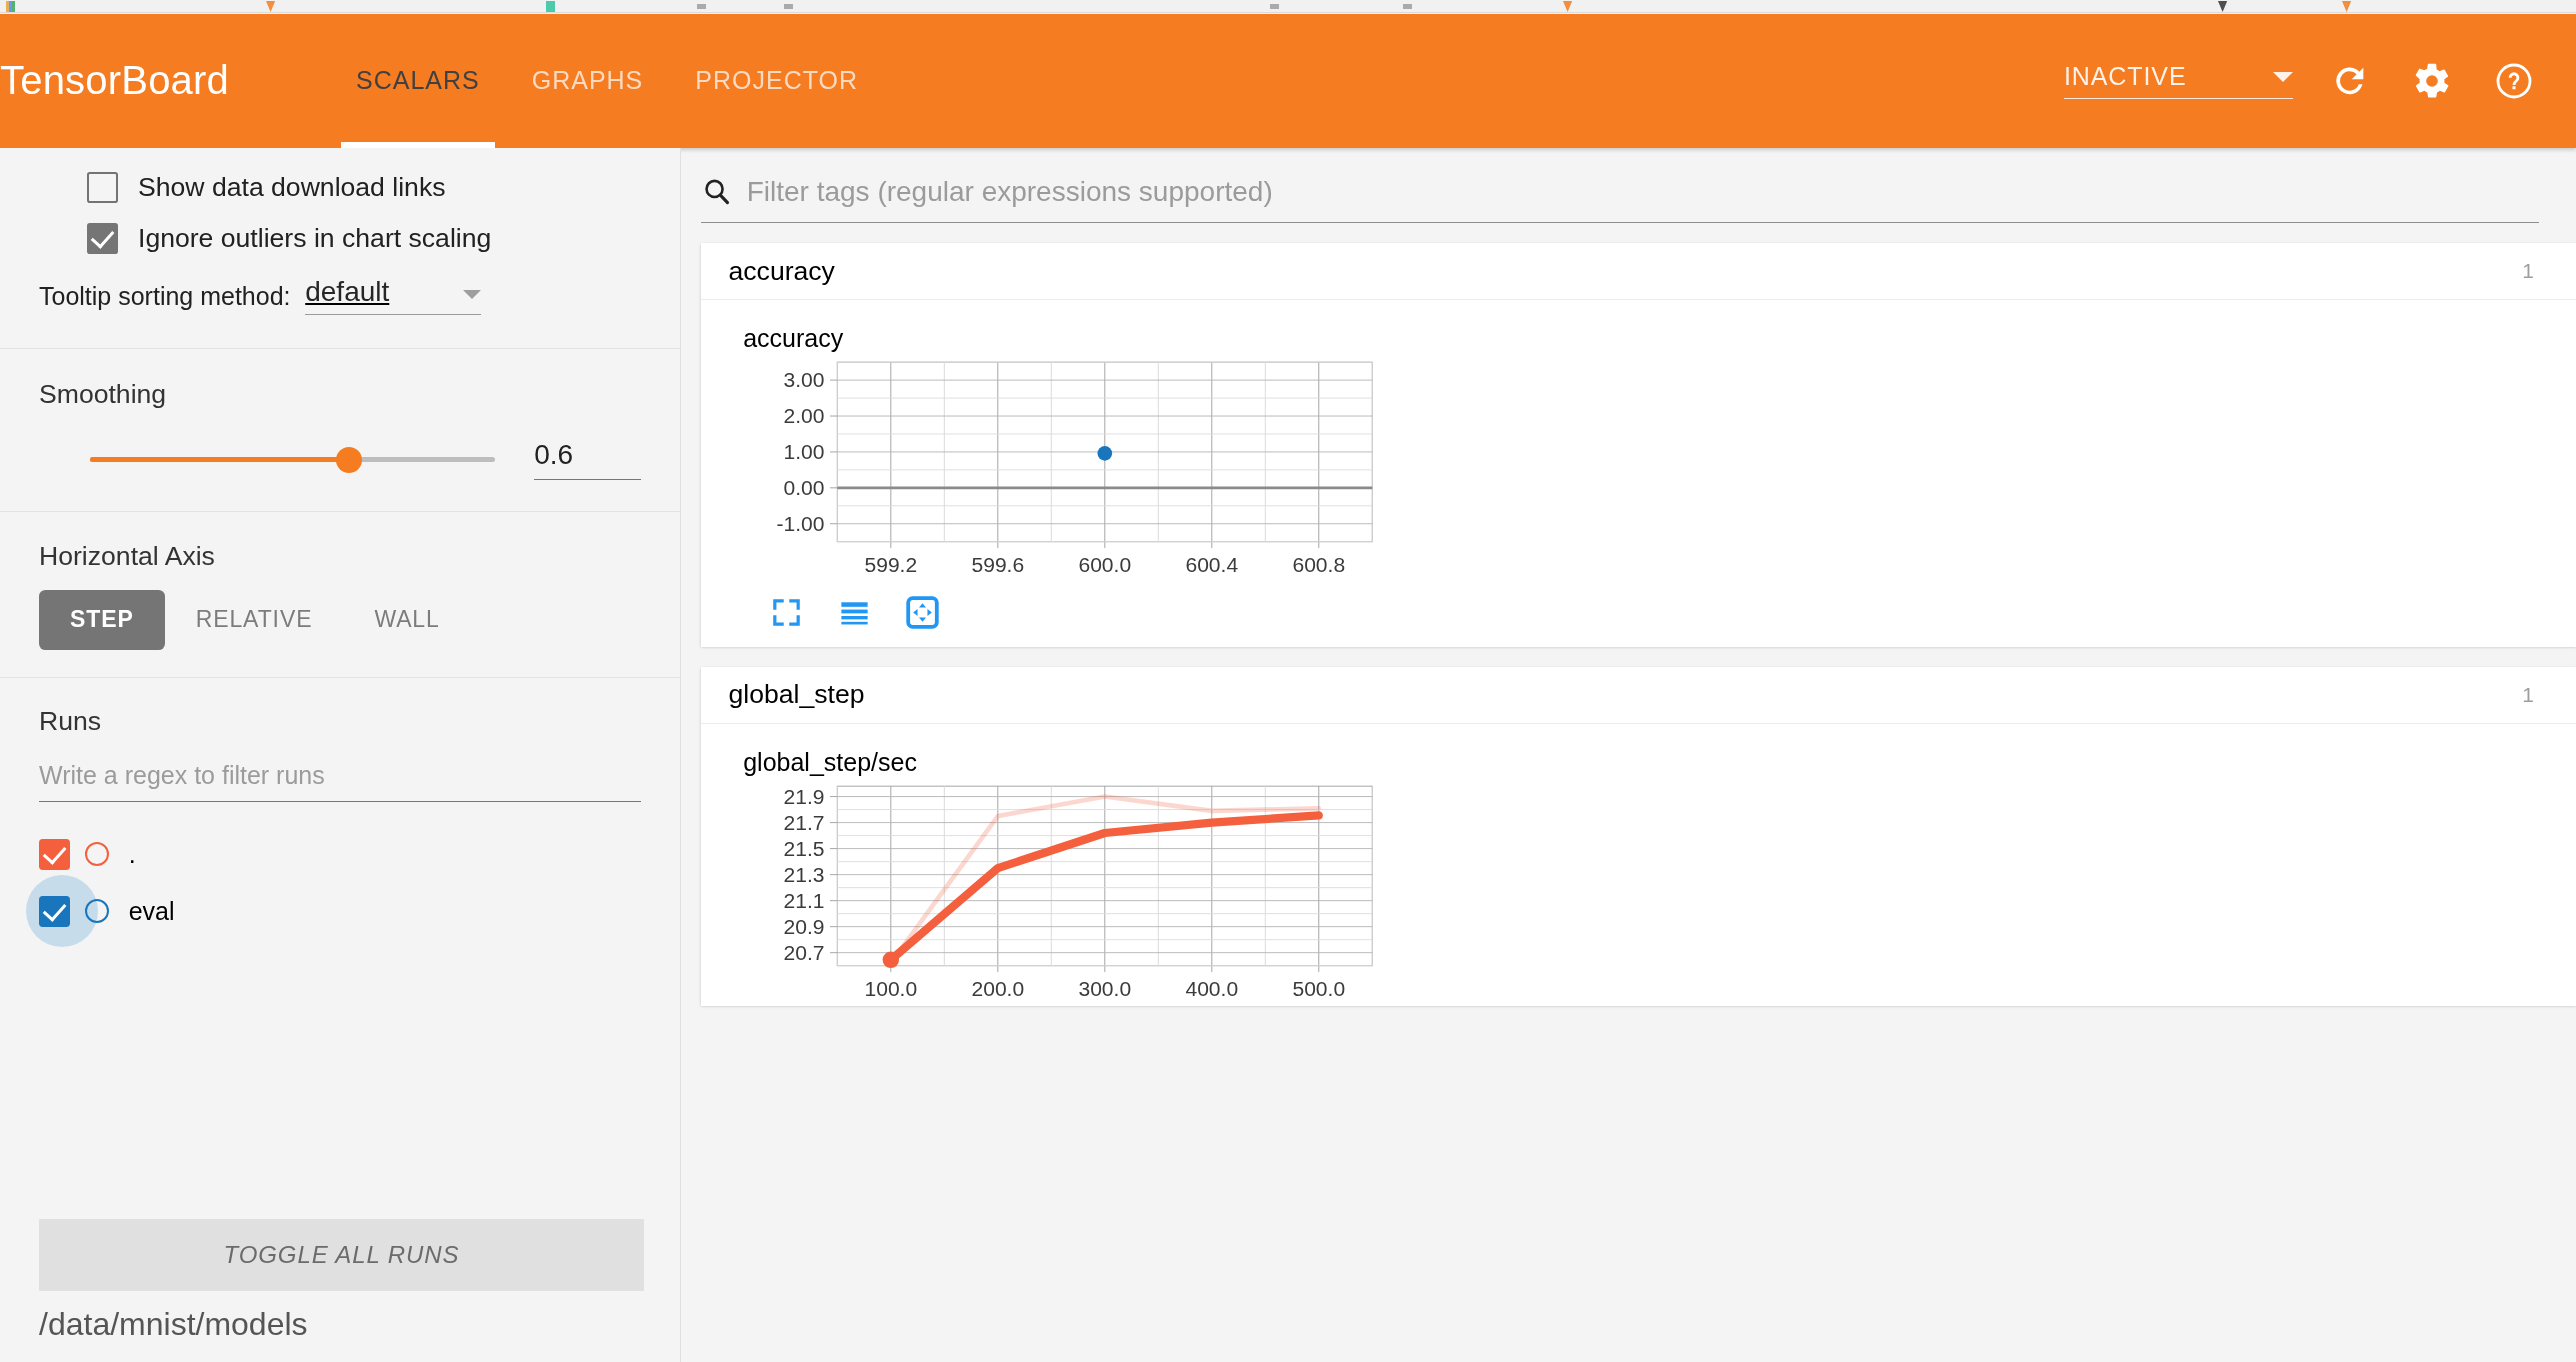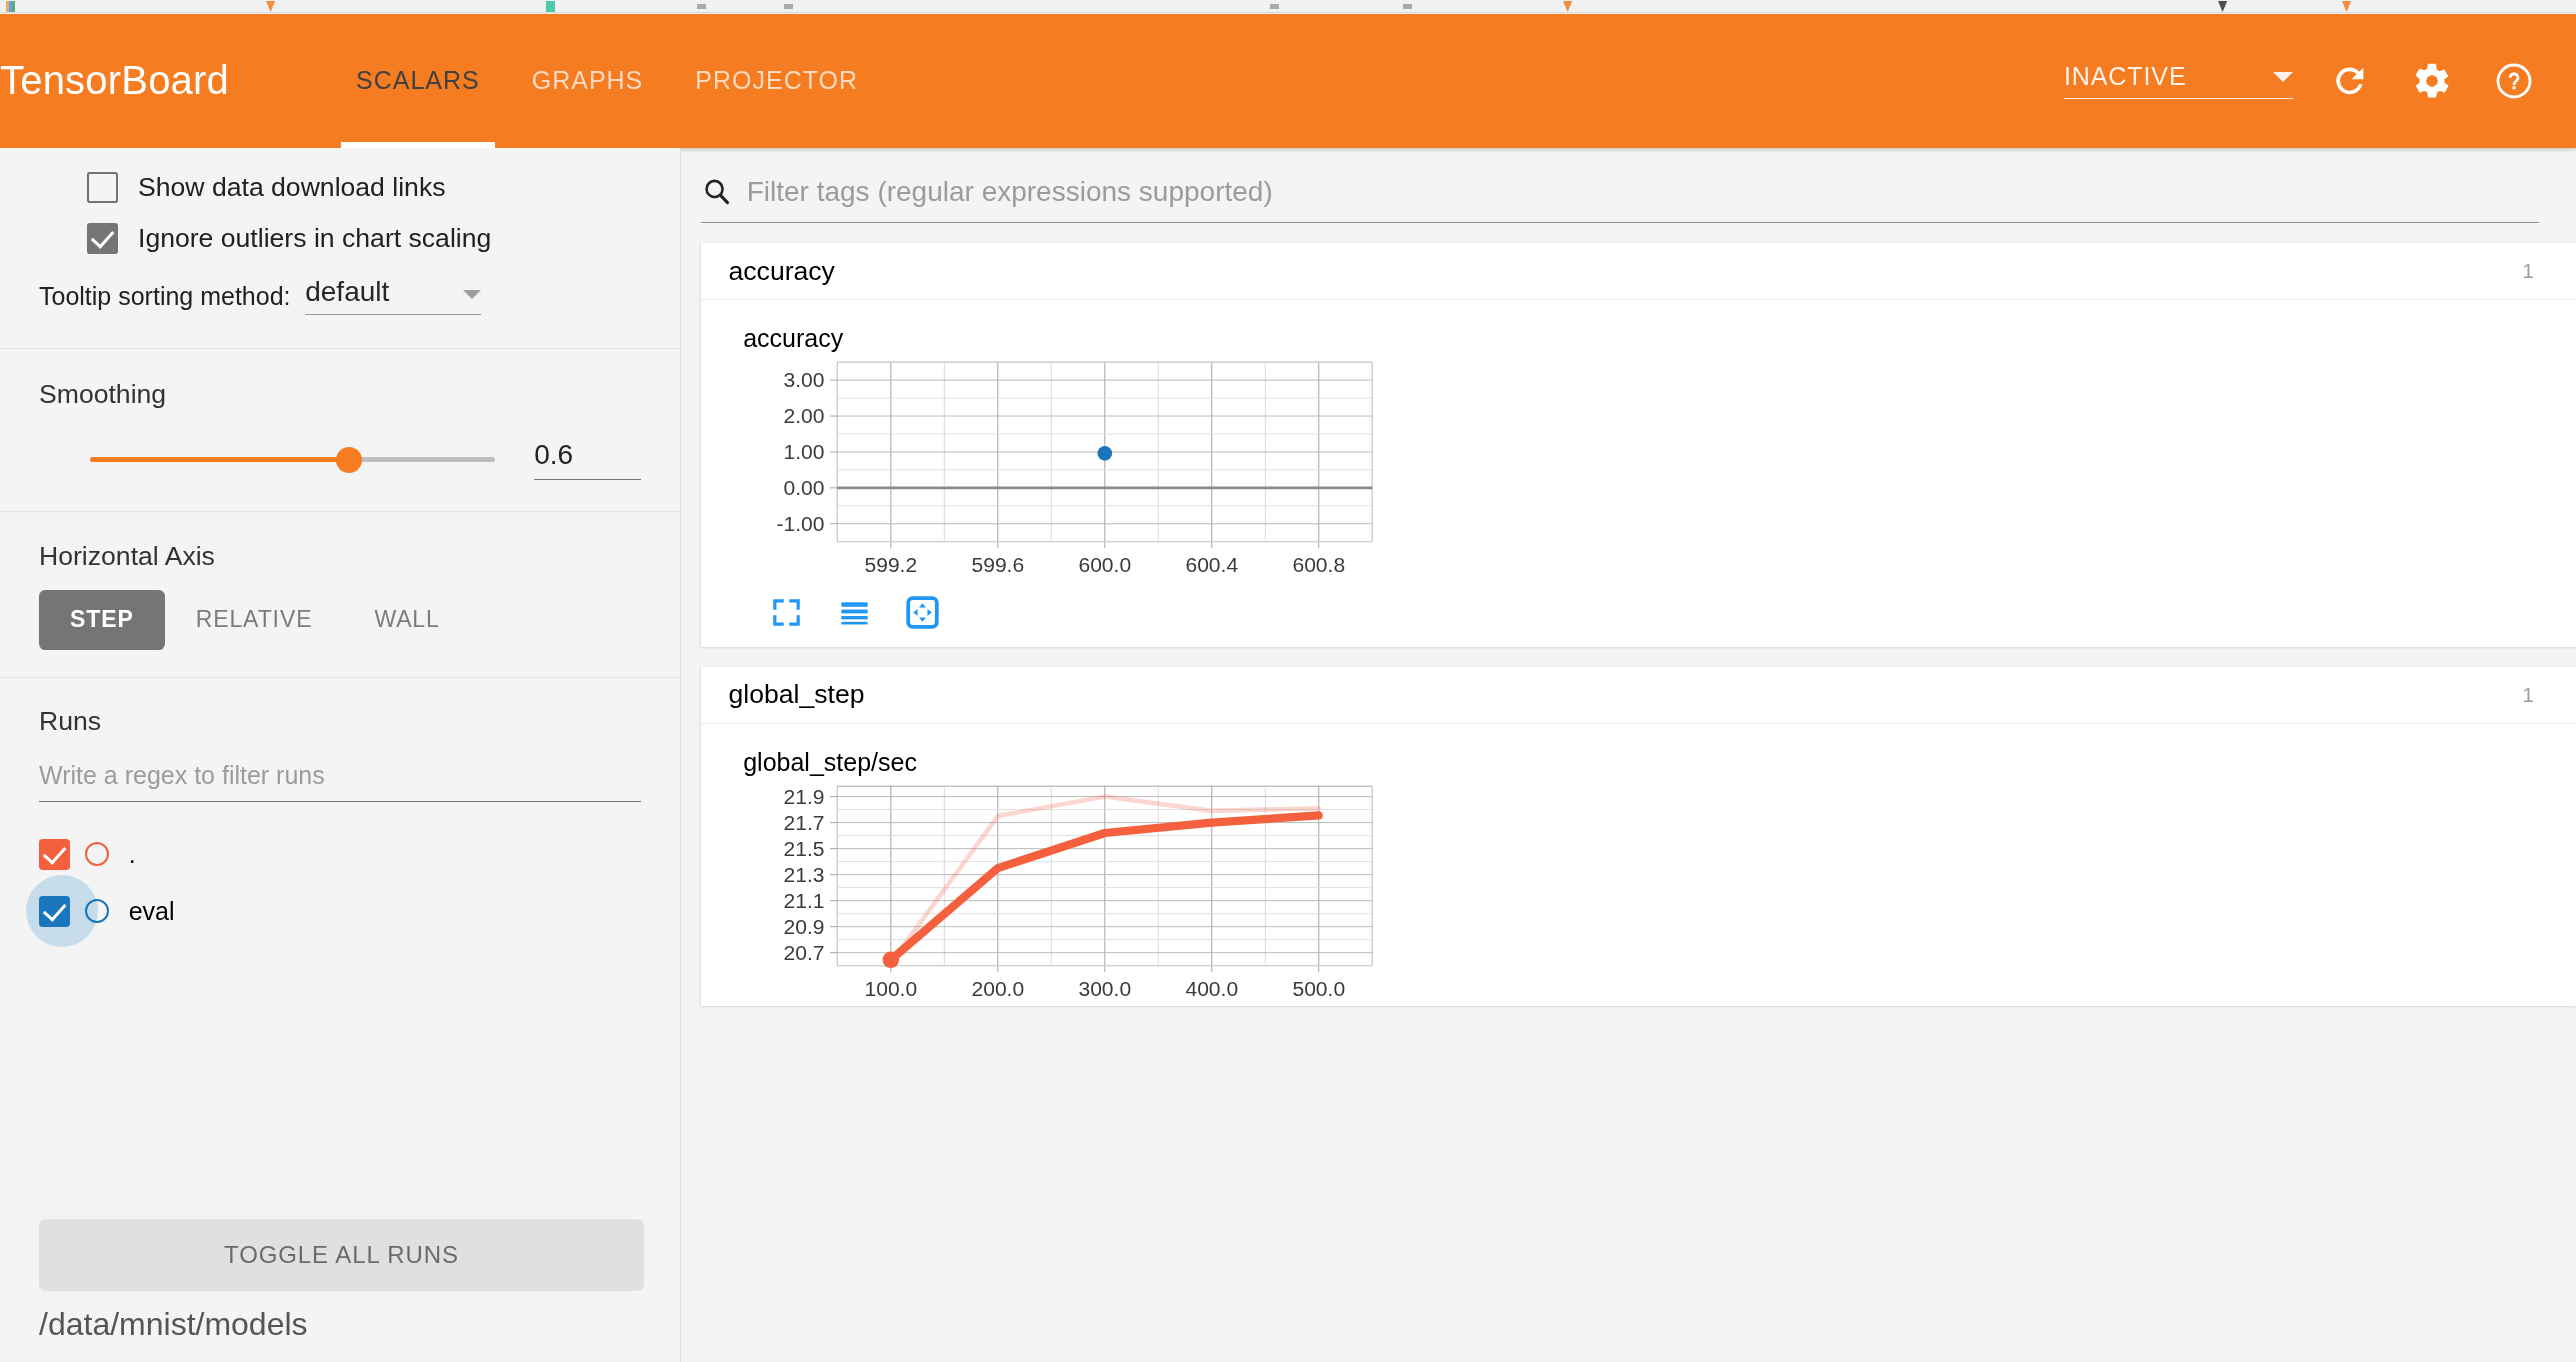--- a/index.html
+++ b/index.html
@@ -88,21 +88,21 @@
     content: ""; position: absolute; left: 9.2px; top: 2.8px;
     width: 10px; height: 18.3px; border: solid #fff;
     border-width: 0 3.7px 3.7px 0; transform: rotate(42deg);
   }
   .chk-label { margin-left: 20px; font-size: 26.6px; color: #212121; }
 
   .tooltip-row { display: flex; align-items: flex-end; }
   .tooltip-label { font-size: 25px; color: #212121; padding-bottom: 3.7px; }
   .tooltip-select {
     margin-left: 14.7px; width: 176px; display: flex; align-items: flex-end;
-    border-bottom: 1.8px solid #9a9a9a; padding-bottom: 5.5px; cursor: pointer;
+    border-bottom: 1.8px solid #9a9a9a; padding-bottom: 5.5px; cursor: pointer; text-decoration: underline;
   }
   .tooltip-select .val { font-size: 28px; color: #262626; }
   .tooltip-select .caret {
     margin-left: auto; margin-bottom: 9.2px;
     width: 0; height: 0; border-left: 9.2px solid transparent;
     border-right: 9.2px solid transparent; border-top: 9.2px solid #9e9e9e;
   }
 
   .section-title { font-size: 26.6px; color: #333; }
 
@@ -155,23 +155,23 @@
     border-width: 0 3.7px 3.7px 0; transform: rotate(42deg);
   }
   .run-circle {
     width: 24px; height: 24px; border-radius: 50%;
     border: 2.8px solid; margin-left: 14.7px; flex: none;
   }
   .run-name { margin-left: 20px; font-size: 25px; color: #000; }
 
   .toggle-all {
     position: absolute; left: 39px; bottom: 72px; width: 605px;
-    background: #e0e0e0; color: #6b6b6b; border: none; border-radius: 7px;
+    background: #e0e0e0; color: #6b6b6b; border: none; border-radius: 1px;
     font-family: inherit; font-size: 24px; letter-spacing: 0.9px;
-    padding: 22px 0; cursor: pointer;
+    padding: 22px 0; cursor: pointer; font-style: italic;
   }
   .logdir {
     position: absolute; left: 39px; bottom: 20px;
     font-size: 32px; color: #555;
   }
 
   
   .main { flex: 1; height: 100%; position: relative; overflow: hidden; }
   .searchbar {
     height: 62px; display: flex; align-items: center;

